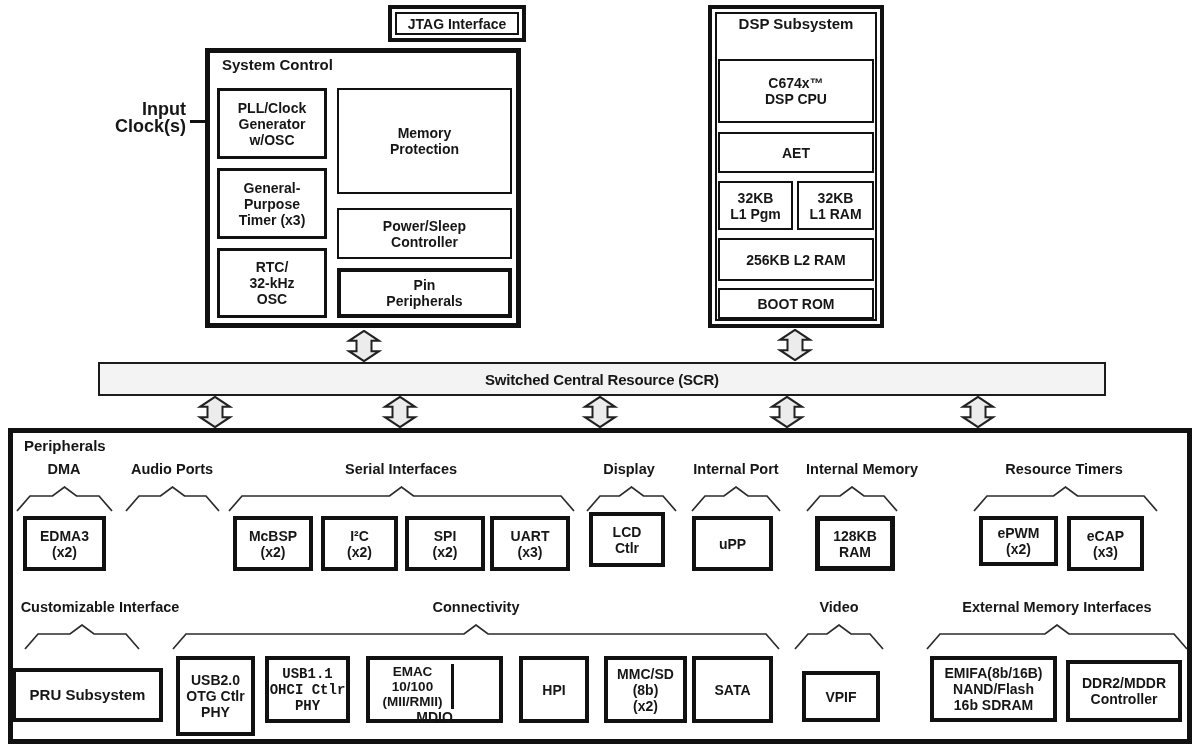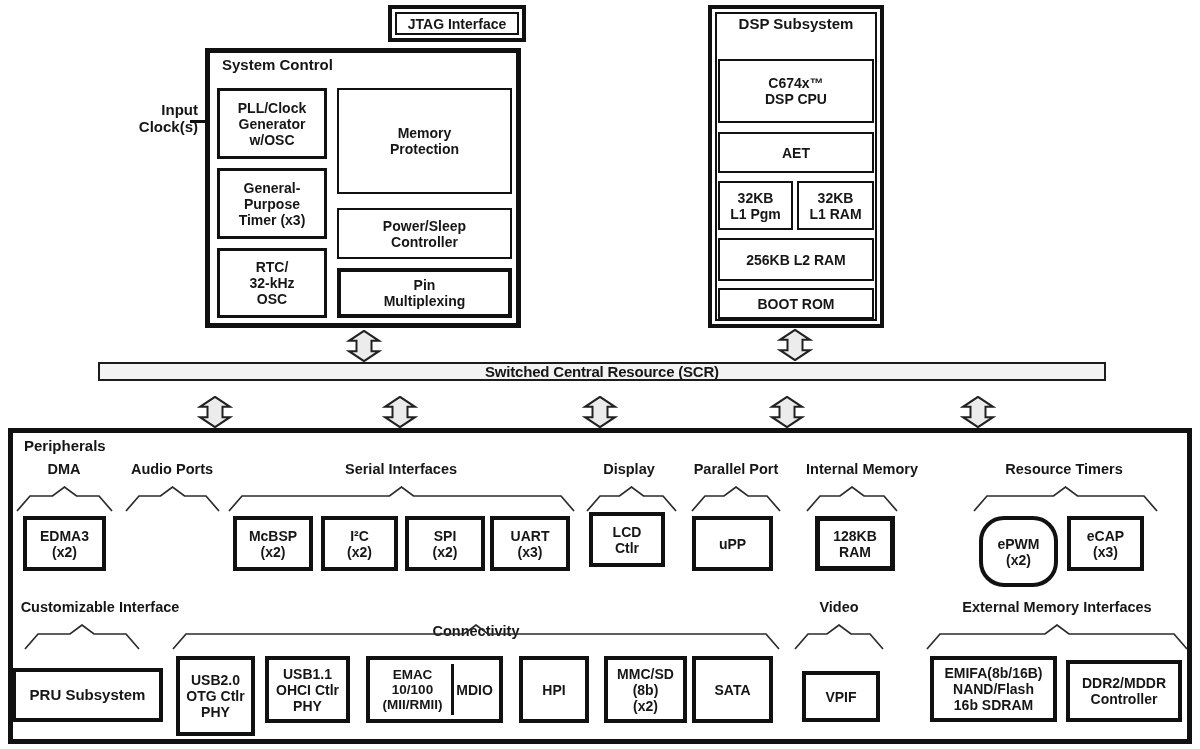--- a/index.html
+++ b/index.html
@@ -33,61 +33,61 @@
   .brace{position:absolute;height:27px;}
   .brace svg{display:block;width:100%;height:100%;}
   .varrow{position:absolute;width:36px;height:32px;}
   .varrow svg{display:block;width:100%;height:100%;}
   .scrbar{
     position:absolute;box-sizing:border-box;background:var(--scr-fill);
     border:2.5px solid #1c1c1c;display:flex;align-items:center;justify-content:center;
     font-weight:700;font-size:15px;letter-spacing:-0.2px;
   }
   .small{font-size:13.5px;line-height:15px;}
-  .cellwrap{padding:4px;display:flex;align-items:stretch;justify-content:stretch;}
+  .cellwrap{padding:4px;display:flex;align-items:stretch;justify-content:stretch;flex-direction:column;}
   .cell{display:flex;align-items:center;justify-content:center;text-align:center;white-space:pre-line;}
   .hline{position:absolute;background:var(--border-color);}
   .tri-right{
     position:absolute;width:0;height:0;
     border-left:11px solid var(--border-color);
     border-top:6px solid transparent;border-bottom:6px solid transparent;
   }
 </style>
 </head>
 <body>
 
 <div id="screen">
 
   <div class="box dbl" style="left:388px;top:5px;width:138px;height:37px;">
     <div class="dbl-inner"></div>
     <span style="font-size:14px;">JTAG Interface</span>
   </div>
 
-  <div class="title" style="left:108px;top:101px;width:90px;text-align:right;font-size:15px;">Input
+  <div class="title" style="left:96px;top:101px;width:90px;text-align:right;font-size:18px;">Input
 Clock(s)</div>
   <div class="hline" style="left:190px;top:120px;width:18px;height:3px;"></div>
   <div class="tri-right" style="left:206px;top:115px;"></div>
 
   <div class="container" style="left:205px;top:48px;width:316px;height:280px;"></div>
   <div class="title" style="left:222px;top:56px;">System Control</div>
   <div class="box b3" style="left:217px;top:88px;width:110px;height:71px;">PLL/Clock
 Generator
 w/OSC</div>
   <div class="box b2" style="left:337px;top:88px;width:175px;height:106px;">Memory
 Protection</div>
   <div class="box b3" style="left:217px;top:168px;width:110px;height:71px;">General-
 Purpose
 Timer (x3)</div>
   <div class="box b2" style="left:337px;top:208px;width:175px;height:51px;">Power/Sleep
 Controller</div>
   <div class="box b3" style="left:217px;top:248px;width:110px;height:70px;">RTC/
 32-kHz
 OSC</div>
   <div class="box" style="left:337px;top:268px;width:175px;height:50px;">Pin
-Multiplexing</div>
+Peripherals</div>
 
   <div class="container dbl" style="left:708px;top:5px;width:176px;height:323px;border-width:4px;">
     <div class="dbl-inner"></div>
   </div>
   <div class="title" style="left:708px;top:15px;width:176px;text-align:center;">DSP Subsystem</div>
   <div class="box b2" style="left:718px;top:59px;width:156px;height:64px;">C674x™
 DSP CPU</div>
   <div class="box b2" style="left:718px;top:132px;width:156px;height:41px;">AET</div>
   <div class="box b2" style="left:718px;top:181px;width:75px;height:49px;">32KB
 L1 Pgm</div>
@@ -100,21 +100,21 @@
       <svg viewBox="0 0 36 32">
         <polygon class="arrowpoly" points="18,0.8 33,10.8 25.5,10.8 25.5,21.2 33,21.2 18,31.2 3,21.2 10.5,21.2 10.5,10.8 3,10.8" fill="#ececec" stroke="#222222" stroke-width="2"></polygon>
       </svg>
     </div>
   <div class="varrow" style="left:777px;top:329px;">
       <svg viewBox="0 0 36 32">
         <polygon class="arrowpoly" points="18,0.8 33,10.8 25.5,10.8 25.5,21.2 33,21.2 18,31.2 3,21.2 10.5,21.2 10.5,10.8 3,10.8" fill="#ececec" stroke="#222222" stroke-width="2"></polygon>
       </svg>
     </div>
 
-  <div class="scrbar" style="left:98px;top:362px;width:1008px;height:19px;">
+  <div class="scrbar" style="left:98px;top:362px;width:1008px;height:34px;">
     <span>Switched Central Resource (SCR)</span>
   </div>
 
   <div class="varrow" style="left:197px;top:396px;">
       <svg viewBox="0 0 36 32">
         <polygon class="arrowpoly" points="18,0.8 33,10.8 25.5,10.8 25.5,21.2 33,21.2 18,31.2 3,21.2 10.5,21.2 10.5,10.8 3,10.8" fill="#ececec" stroke="#222222" stroke-width="2"></polygon>
       </svg>
     </div>
   <div class="varrow" style="left:382px;top:396px;">
       <svg viewBox="0 0 36 32">
@@ -137,21 +137,21 @@
       </svg>
     </div>
 
   <div class="container" style="left:8px;top:428px;width:1184px;height:316px;"></div>
   <div class="title" style="left:24px;top:437px;">Peripherals</div>
 
   <div class="grouplabel" style="left:24px;top:461px;width:80px;">DMA</div>
   <div class="grouplabel" style="left:112px;top:461px;width:120px;">Audio Ports</div>
   <div class="grouplabel" style="left:321px;top:461px;width:160px;">Serial Interfaces</div>
   <div class="grouplabel" style="left:569px;top:461px;width:120px;">Display</div>
-  <div class="grouplabel" style="left:666px;top:461px;width:140px;">Parallel Port</div>
+  <div class="grouplabel" style="left:666px;top:461px;width:140px;">Internal Port</div>
   <div class="grouplabel" style="left:792px;top:461px;width:140px;">Internal Memory</div>
   <div class="grouplabel" style="left:994px;top:461px;width:140px;">Resource Timers</div>
 
   <div class="brace" style="left:16px;top:486px;width:97px;">
       <svg preserveAspectRatio="none" viewBox="0 0 97 27">
         <polyline fill="none" stroke="#2b2b2b" stroke-width="1.7" points="1,25 14,10 36.5,10 48.5,1 60.5,10 83,10 96,25"></polyline>
       </svg>
     </div>
   <div class="brace" style="left:125px;top:486px;width:95px;">
       <svg preserveAspectRatio="none" viewBox="0 0 95 27">
@@ -192,27 +192,27 @@
 (x2)</div>
   <div class="box" style="left:405px;top:516px;width:80px;height:55px;">SPI
 (x2)</div>
   <div class="box" style="left:490px;top:516px;width:80px;height:55px;">UART
 (x3)</div>
   <div class="box" style="left:589px;top:512px;width:76px;height:55px;">LCD
 Ctlr</div>
   <div class="box" style="left:692px;top:516px;width:81px;height:55px;">uPP</div>
   <div class="box b5" style="left:815px;top:516px;width:80px;height:55px;">128KB
 RAM</div>
-  <div class="box" style="left:979px;top:516px;width:79px;height:71px;border-radius:25px;">ePWM
+  <div class="box" style="left:979px;top:516px;width:79px;height:50px;">ePWM
 (x2)</div>
   <div class="box" style="left:1067px;top:516px;width:77px;height:55px;">eCAP
 (x3)</div>
 
   <div class="grouplabel" style="left:10px;top:599px;width:180px;">Customizable Interface</div>
-  <div class="grouplabel" style="left:396px;top:599px;width:160px;margin-top:24px;">Connectivity</div>
+  <div class="grouplabel" style="left:396px;top:599px;width:160px;">Connectivity</div>
   <div class="grouplabel" style="left:779px;top:599px;width:120px;">Video</div>
   <div class="grouplabel" style="left:952px;top:599px;width:210px;">External Memory Interfaces</div>
 
   <div class="brace" style="left:24px;top:624px;width:116px;">
       <svg preserveAspectRatio="none" viewBox="0 0 116 27">
         <polyline fill="none" stroke="#2b2b2b" stroke-width="1.7" points="1,25 14,10 46,10 58,1 70,10 102,10 115,25"></polyline>
       </svg>
     </div>
   <div class="brace" style="left:172px;top:624px;width:608px;">
       <svg preserveAspectRatio="none" viewBox="0 0 608 27">
@@ -227,21 +227,21 @@
   <div class="brace" style="left:926px;top:624px;width:262px;">
       <svg preserveAspectRatio="none" viewBox="0 0 262 27">
         <polyline fill="none" stroke="#2b2b2b" stroke-width="1.7" points="1,25 14,10 119,10 131,1 143,10 248,10 261,25"></polyline>
       </svg>
     </div>
 
   <div class="box" style="left:12px;top:668px;width:151px;height:54px;font-size:15px;">PRU Subsystem</div>
   <div class="box" style="left:176px;top:656px;width:79px;height:80px;">USB2.0
 OTG Ctlr
 PHY</div>
-  <div class="box" style="left:265px;top:656px;width:85px;height:67px;">USB1.1
+  <div class="box" style="left:265px;top:656px;width:85px;height:67px;font-family:Liberation Mono, monospace;">USB1.1
 OHCI Ctlr
 PHY</div>
   <div class="box cellwrap" style="left:366px;top:656px;width:137px;height:67px;">
     <div class="cell small" style="width:77px;border-right:3px solid var(--border-color);">EMAC
 10/100
 (MII/RMII)</div>
     <div class="cell" style="flex:1;">MDIO</div>
   </div>
   <div class="box" style="left:519px;top:656px;width:70px;height:67px;">HPI</div>
   <div class="box" style="left:604px;top:656px;width:83px;height:67px;">MMC/SD

